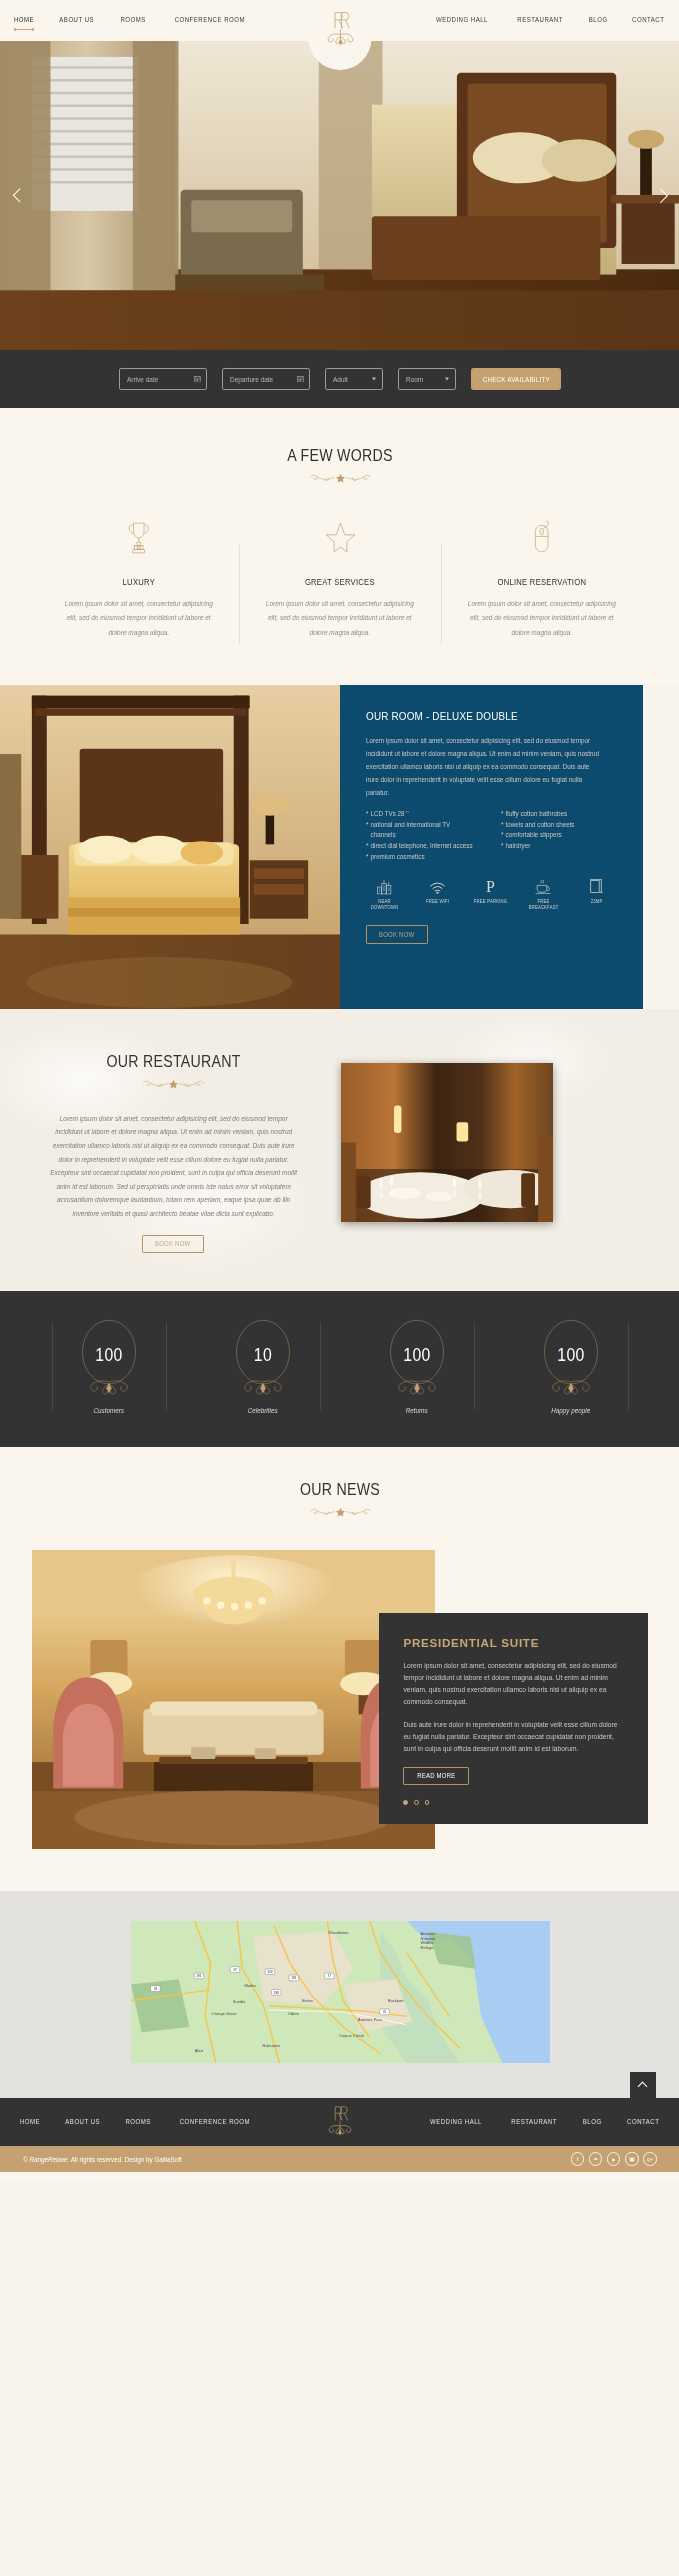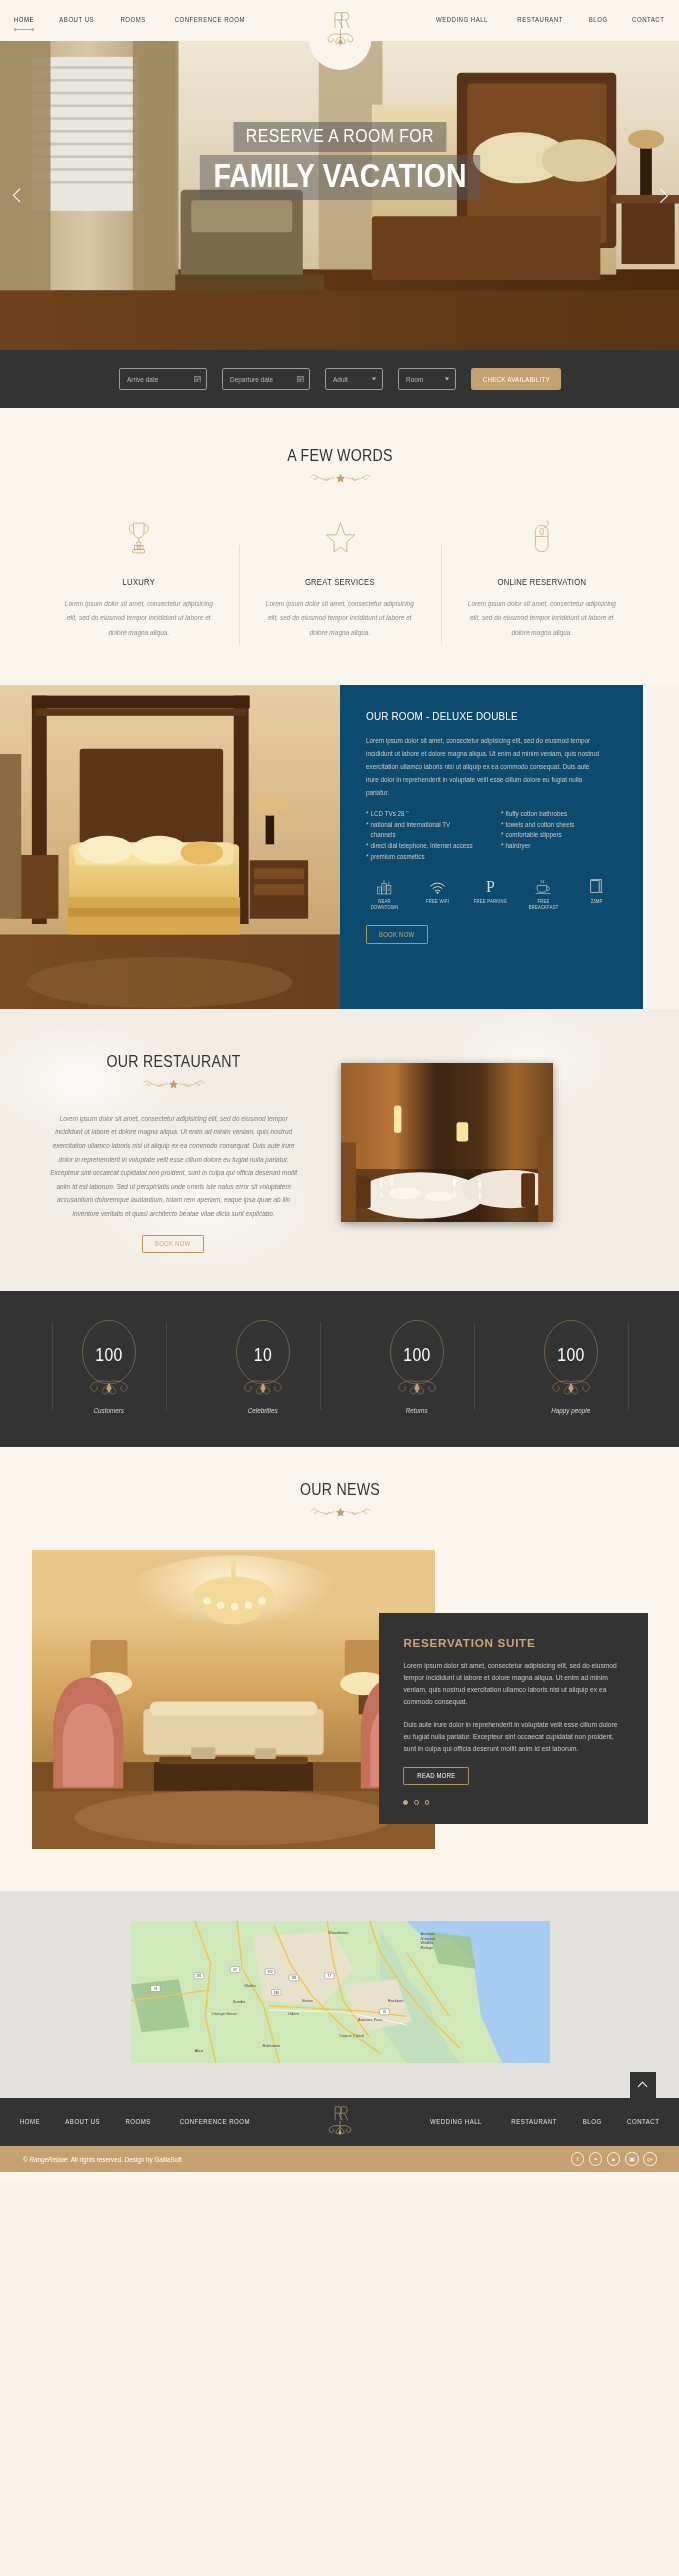--- a/index.html
+++ b/index.html
@@ -378,24 +378,20 @@
         <rect x="1205" y="190" width="22" height="100" fill="#2e1c0d"></rect>
         <ellipse cx="1216" cy="185" rx="34" ry="18" fill="#c9a86e"></ellipse>
         <rect x="340" y="280" width="230" height="170" rx="8" fill="#7b6b4e"></rect>
         <rect x="360" y="300" width="190" height="60" rx="6" fill="#9d8e6d"></rect>
         <rect x="330" y="440" width="280" height="30" fill="#5f4423"></rect>
         <rect x="0" y="470" width="1280" height="112" fill="#6e451f"></rect>
         <rect x="0" y="470" width="1280" height="112" fill="url(#floor)" opacity=".55"></rect>
       </svg>
     </div>
 
-    <div class="hero-caption">
-      <div class="cap1">RESERVE A ROOM FOR</div><br>
-      <div class="cap2">FAMILY VACATION</div>
-    </div>
 
     <div class="hero-arrow left">
       <span class="chev l"></span>
     </div>
     <div class="hero-arrow right">
       <span class="chev r"></span>
     </div>
   </div>
 
   <div class="booking">
@@ -842,21 +838,21 @@
           <rect x="230" y="400" width="300" height="66" rx="4" fill="#4a2c12"></rect>
           <rect x="240" y="390" width="280" height="14" rx="3" fill="#6a421d"></rect>
           <rect x="300" y="372" width="46" height="22" rx="3" fill="#c9b38b"></rect>
           <rect x="420" y="374" width="40" height="20" rx="3" fill="#c9b38b"></rect>
           <rect x="0" y="455" width="760" height="109" fill="#8a5b2a"></rect>
           <ellipse cx="380" cy="505" rx="300" ry="52" fill="#a9784a" opacity=".55"></ellipse>
         </svg>
       </div>
 
       <div class="news-card">
-        <h3>RESERVATION SUITE</h3>
+        <h3>PRESIDENTIAL SUITE</h3>
         <p>Lorem ipsum dolor sit amet, consectetur adipisicing elit, sed do eiusmod tempor incididunt ut labore et dolore magna aliqua. Ut enim ad minim veniam, quis nostrud exercitation ullamco laboris nisi ut aliquip ex ea commodo consequat.</p>
         <p>Duis aute irure dolor in reprehenderit in voluptate velit esse cillum dolore eu fugiat nulla pariatur. Excepteur sint occaecat cupidatat non proident, sunt in culpa qui officia deserunt mollit anim id est laborum.</p>
         <button class="btn-outline" style="color:#fff;border-color:#b6925f;margin-top:11.7px">
           <span>READ MORE</span>
         </button>
         <div class="dots">
           <span class="dot on"></span>
           <span class="dot"></span>
           <span class="dot"></span>
         </div>

